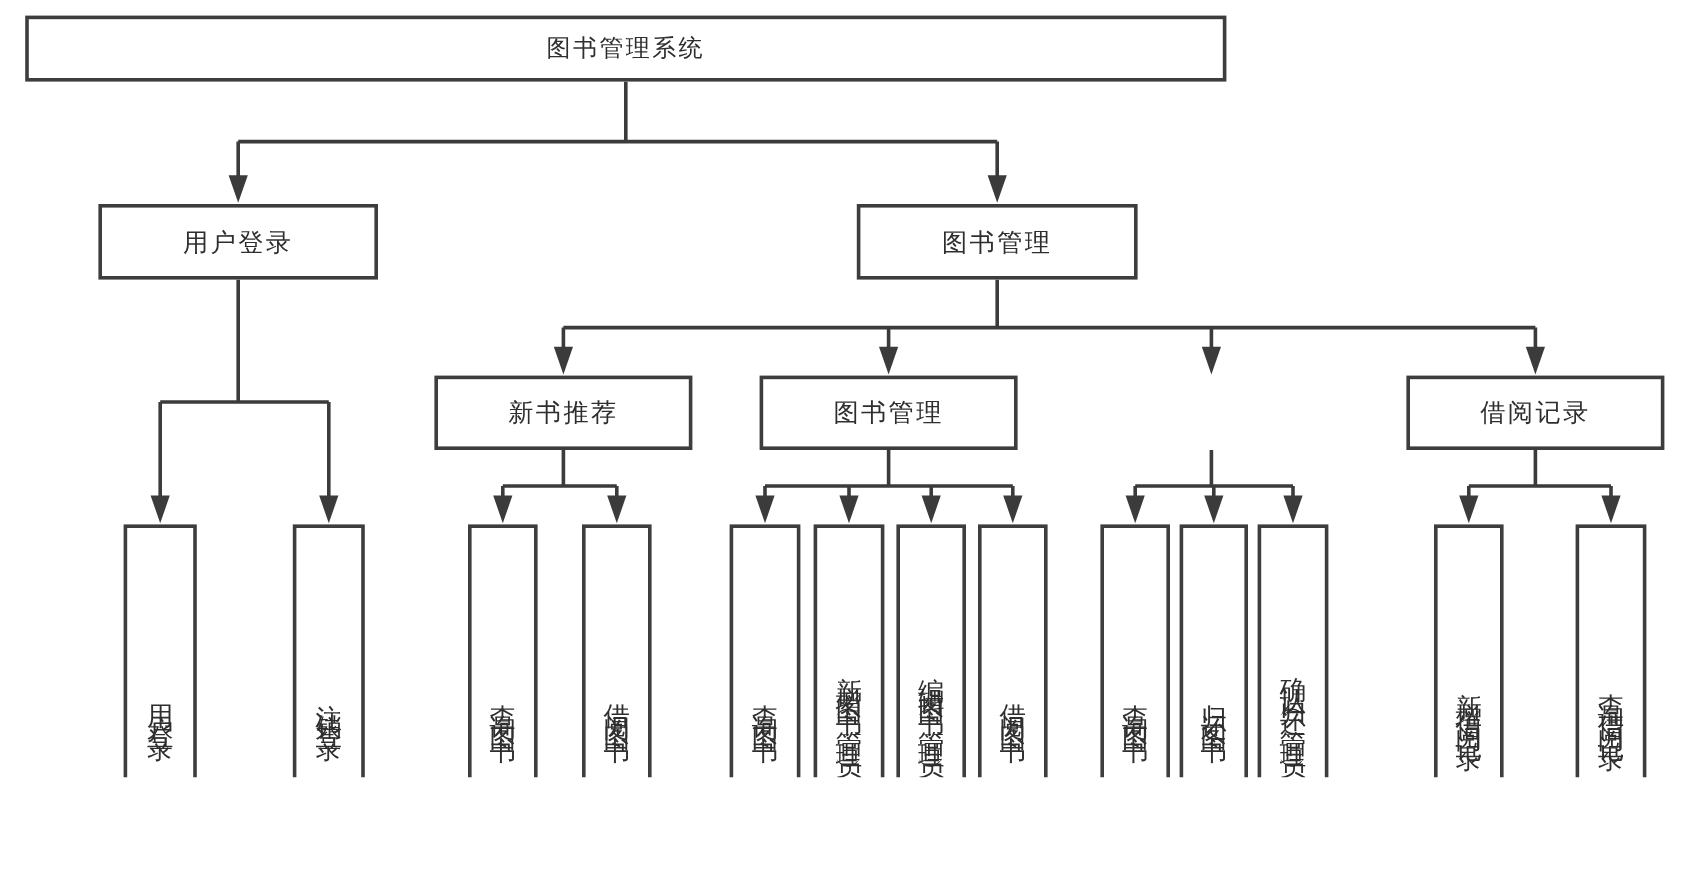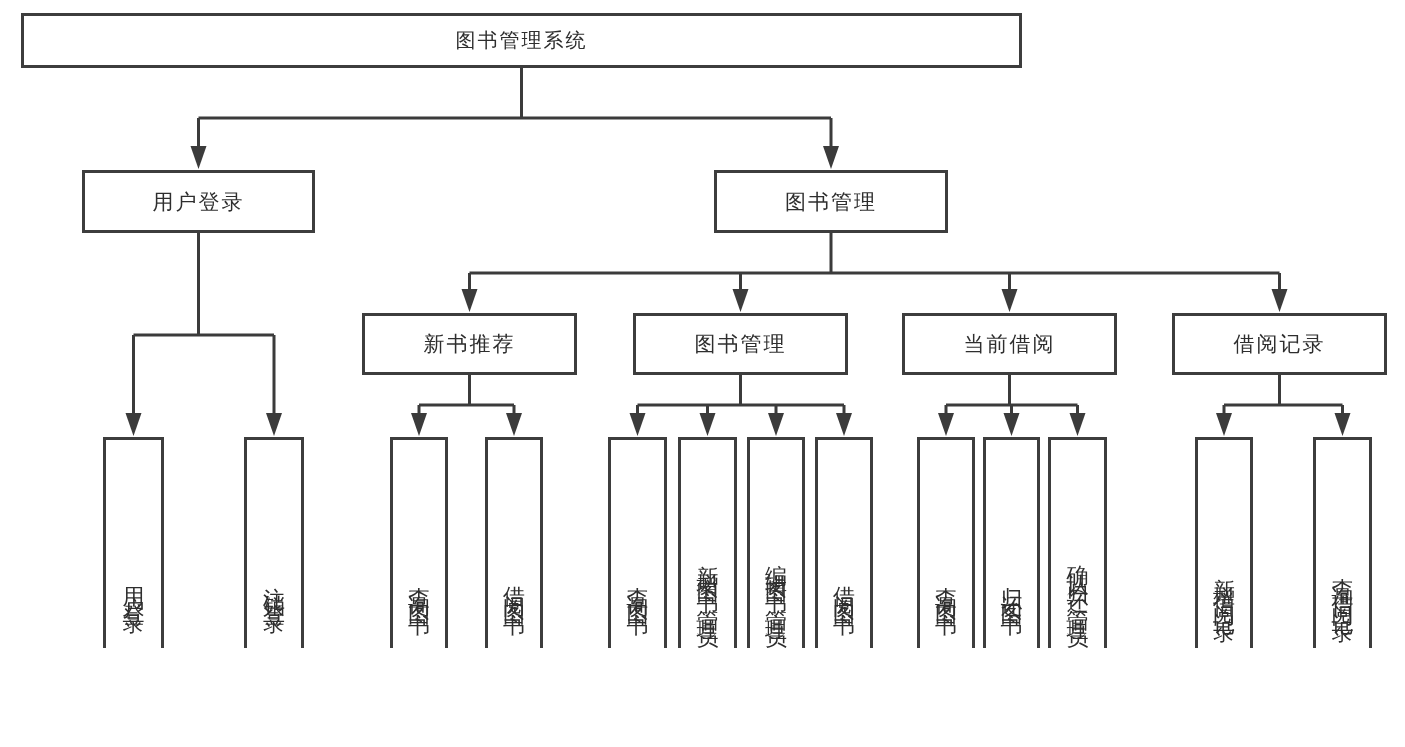--- a/index.html
+++ b/index.html
@@ -111,23 +111,20 @@
   <div class="box" style="left:714px; top:170px; width:234px; height:63px;">
     <span class="hlabel">图书管理</span>
   </div>
 
   <div class="box" style="left:362px; top:313px; width:215px; height:62px;">
     <span class="hlabel">新书推荐</span>
   </div>
   <div class="box" style="left:633px; top:313px; width:215px; height:62px;">
     <span class="hlabel">图书管理</span>
   </div>
-  <div class="box" style="left:902px; top:313px; width:215px; height:62px;">
-    <span class="hlabel">当前借阅</span>
-  </div>
   <div class="box" style="left:1172px; top:313px; width:215px; height:62px;">
     <span class="hlabel">借阅记录</span>
   </div>
 
   <div class="box vbox" style="left:103px; top:437px; width:61px; height:300px;">
     <span class="vlabel">用户登录</span>
   </div>
   <div class="box vbox" style="left:244px; top:437px; width:60px; height:300px;">
     <span class="vlabel">注销登录</span>
   </div>

